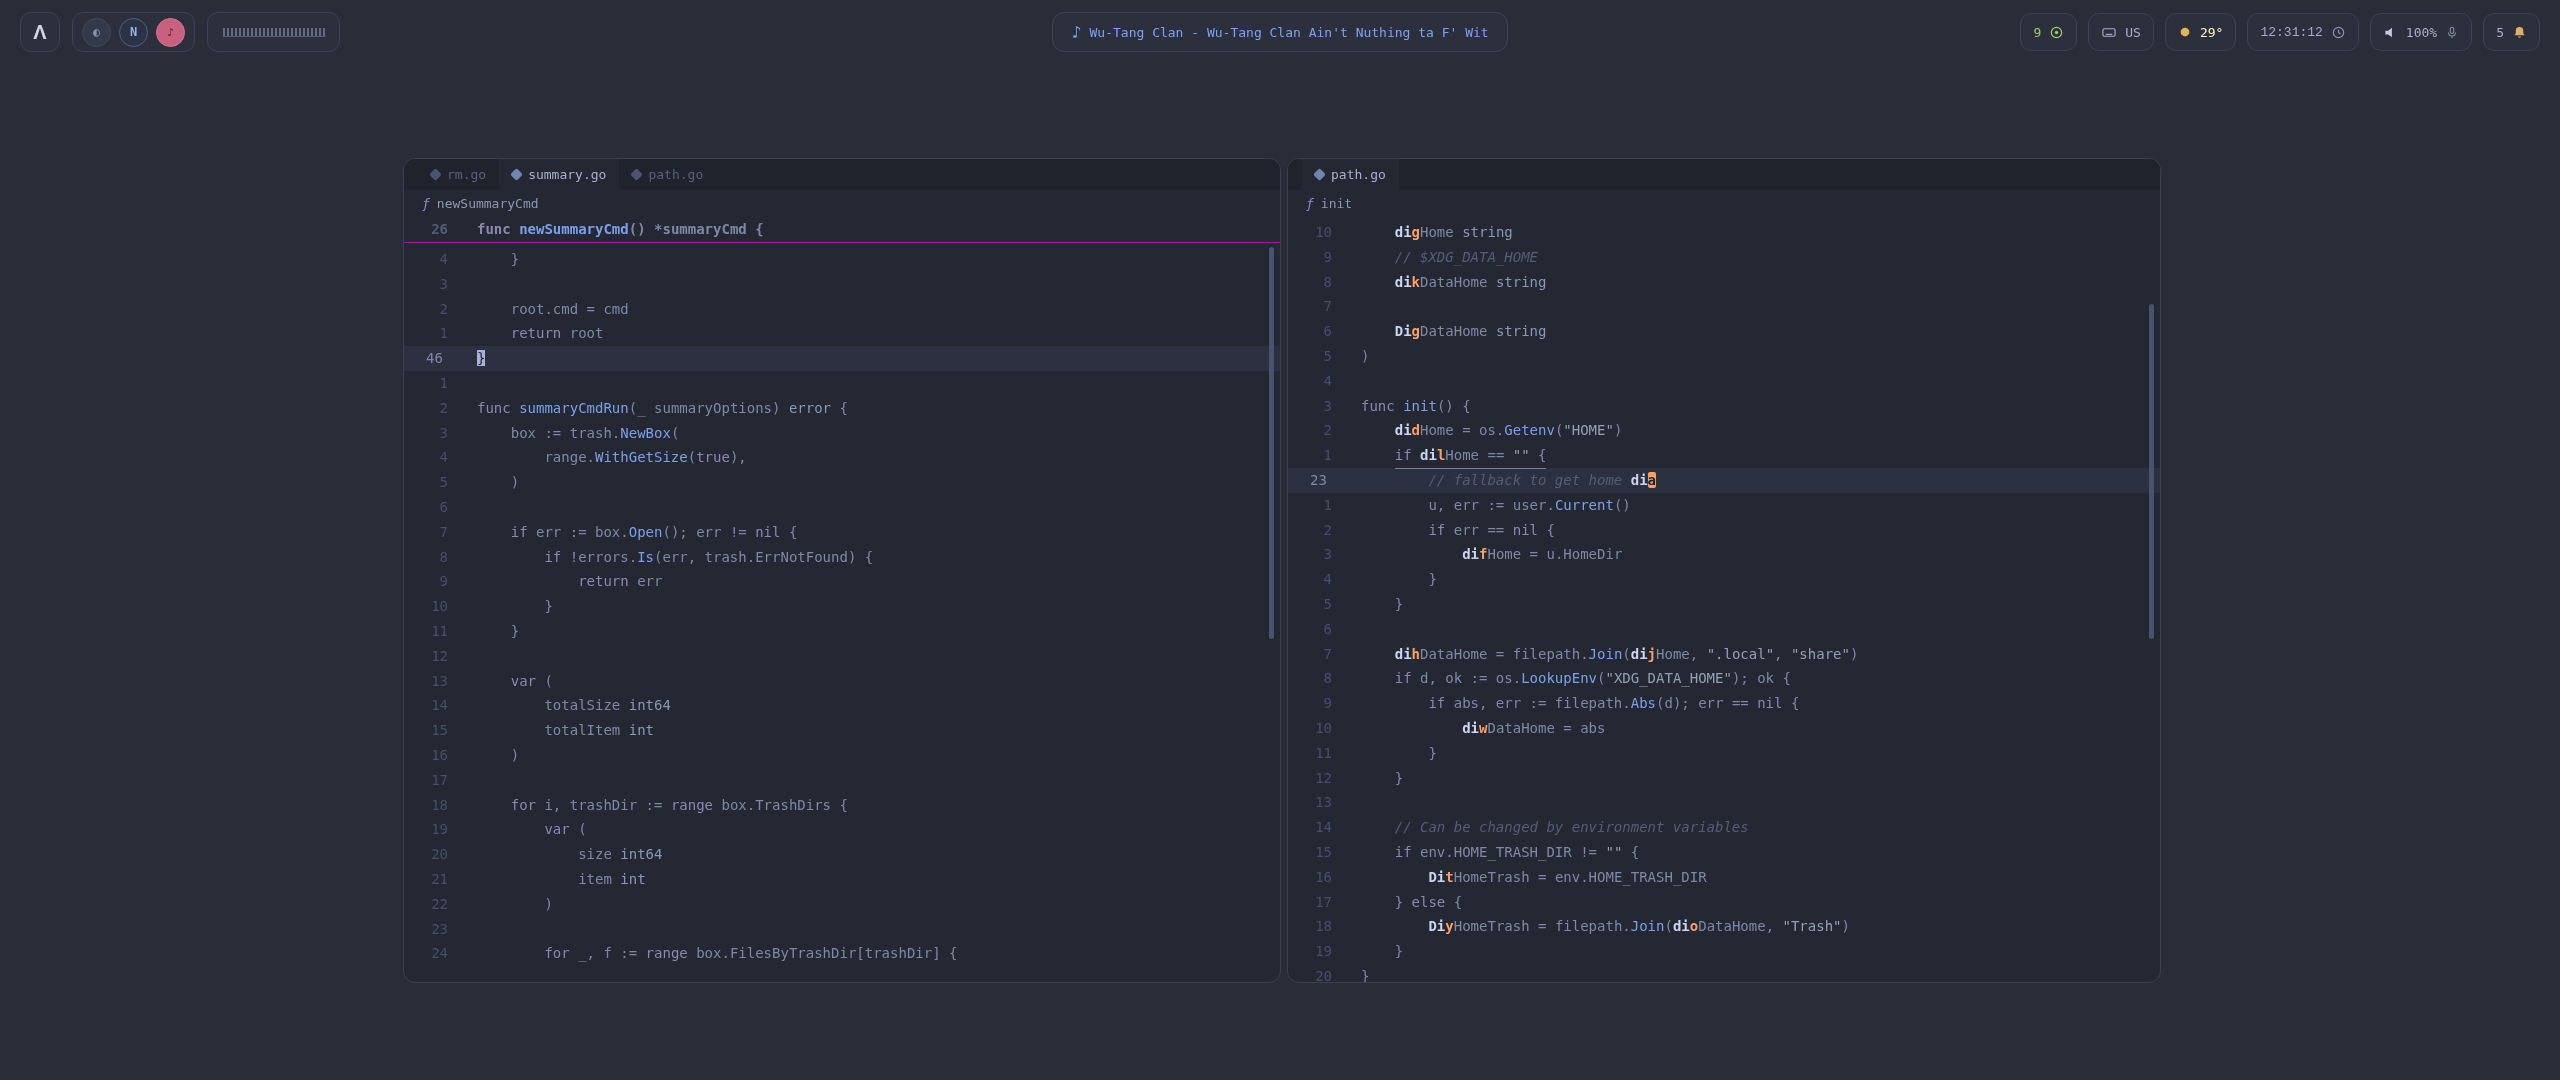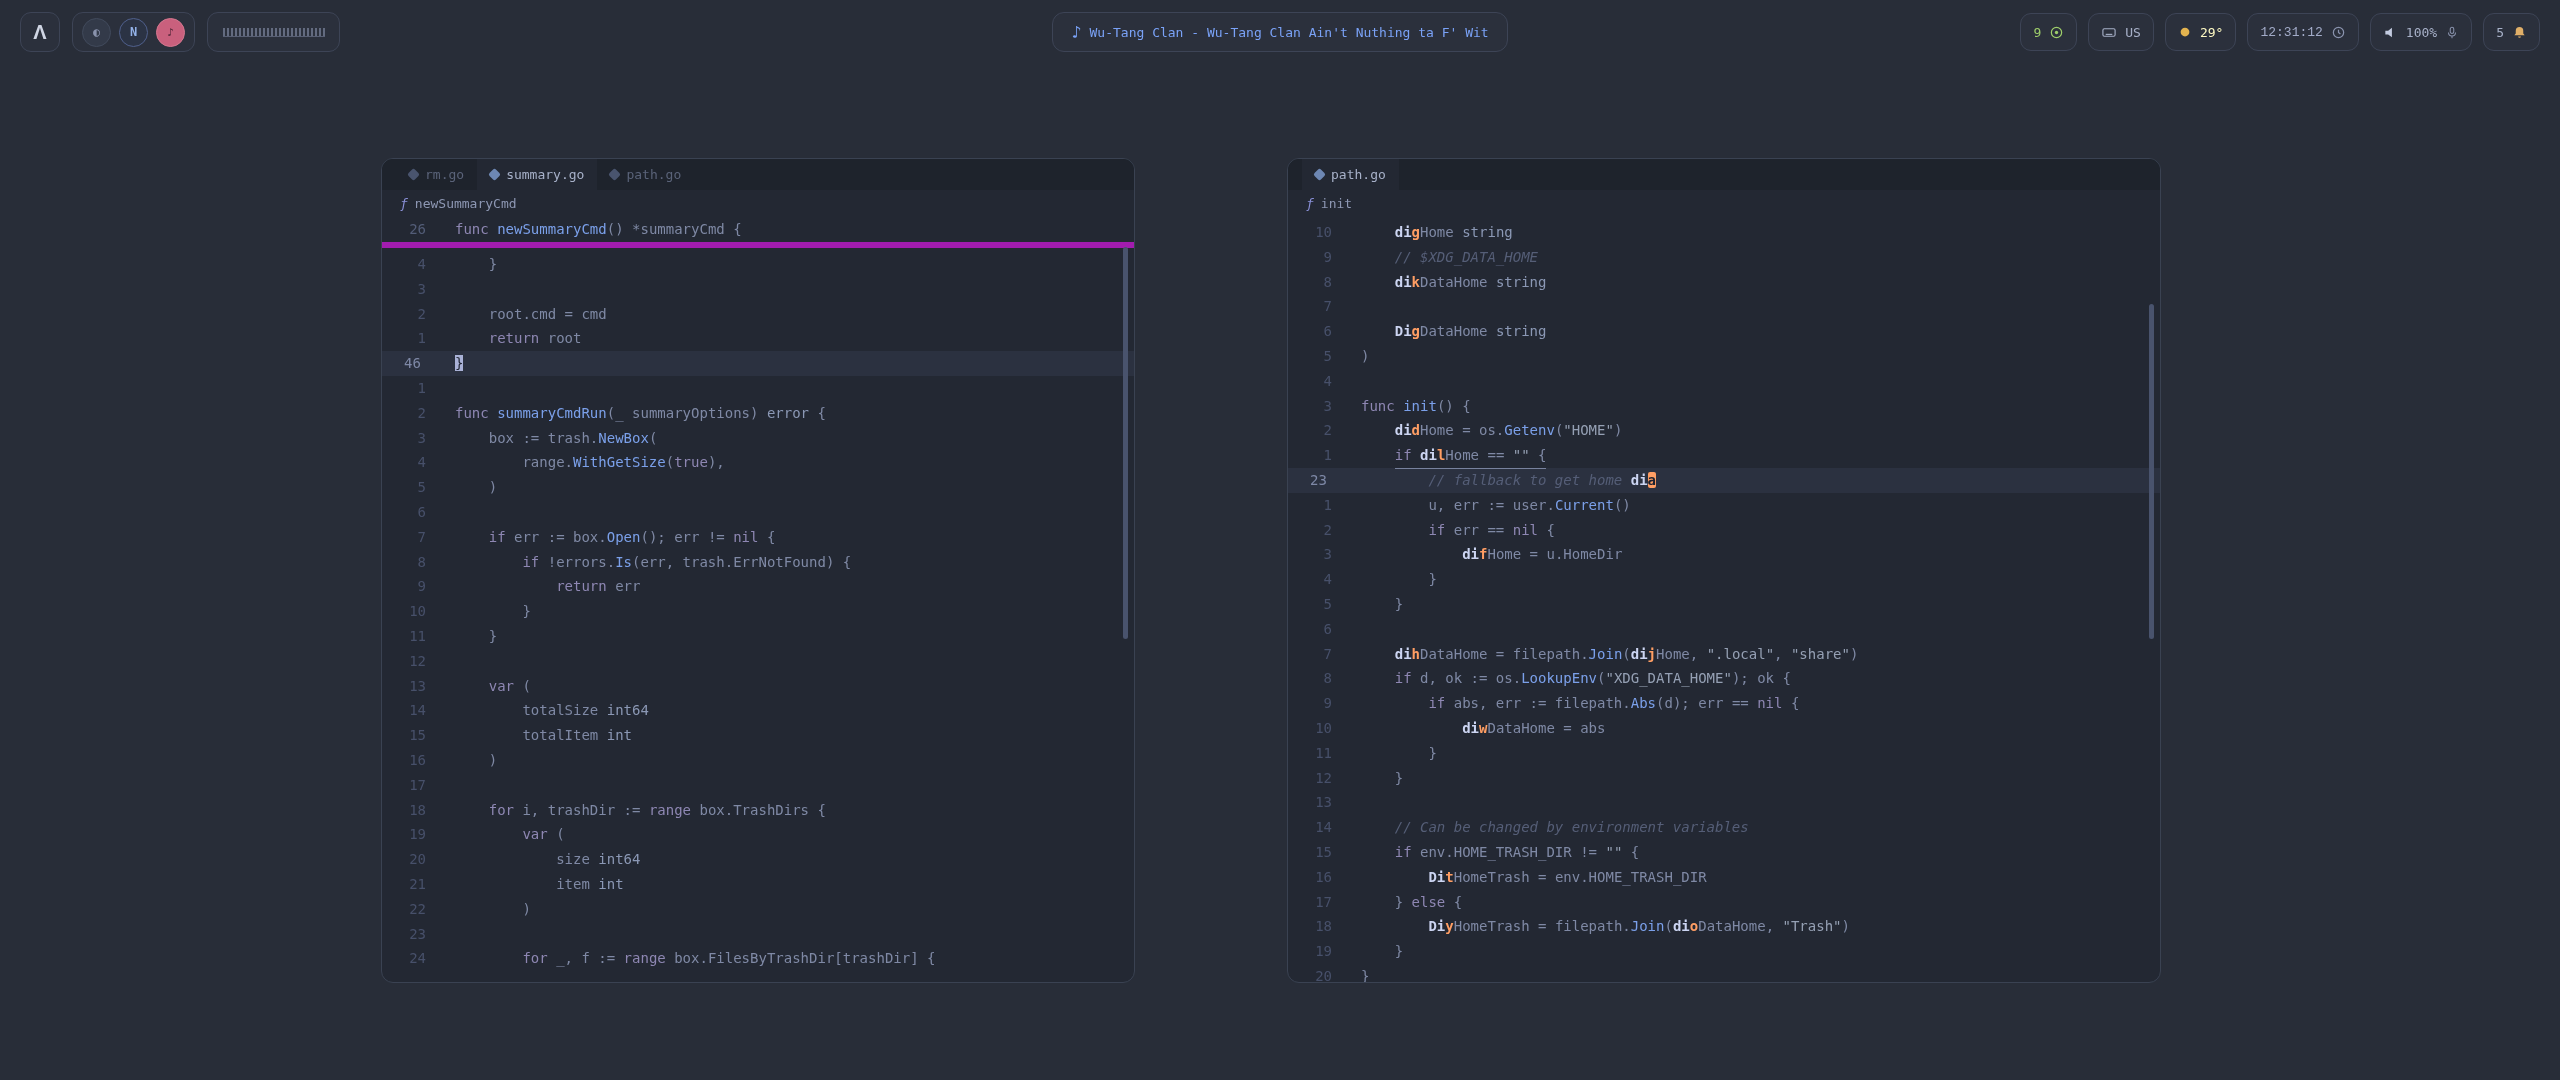--- a/index.html
+++ b/index.html
@@ -32,31 +32,31 @@
              border-bottom:1px solid #596075;}
   .music{padding:0 18px;color:var(--accent);height:40px;border-radius:12px;}
   .music-icon{font-size:17px;}
   .mod-updates{color:var(--green);}
   .mod-weather{color:#fef9c3;align-items:center;}
   .mod-clock{color:#a2abc8;font-family:Liberation Mono, monospace;}
   .icon{display:inline-flex;align-items:center;}
   
   .pane{position:absolute;top:158px;height:825px;background:var(--ebg);
         border:1px solid var(--border);border-radius:12px;overflow:hidden;box-sizing:border-box;}
-  #pane-left{left:381px;width:754px;}
+  #pane-left{left:403px;width:878px;}
   #pane-right{left:1287px;width:874px;}
   .tabbar{height:31px;background:var(--tabbg);display:flex;align-items:stretch;padding-left:14px;}
   .tab{display:flex;align-items:center;gap:7px;padding:0 13px;font-size:13px;color:#5a6379;cursor:pointer;}
   .tab.active{background:var(--ebg);color:#a7b1c9;}
   .go-icon{width:9px;height:9px;background:#49546e;border-radius:2px;transform:rotate(45deg);flex:none;}
   .tab.active .go-icon{background:#6d87b3;}
   .breadcrumb{height:26px;display:flex;align-items:center;gap:7px;padding-left:18px;
               font-size:13px;color:#8d97b3;background:var(--ebg);}
   .bc-icon{color:#8a90d8;font-size:13px;font-style:italic;}
-  .context{border-bottom:6px solid #a21caf;}
+  .context{border-bottom:1px solid #a21caf;font-weight:bold;}
   .context .row{height:26px;line-height:26px;}
   .context .ln{color:#535d78;}
   .code{padding-top:4px;}
   .row{display:flex;height:24.8px;line-height:24.8px;font-size:14px;white-space:pre;}
   .ln{flex:0 0 44px;text-align:right;color:var(--ln);box-sizing:border-box;}
   .lncur{text-align:left;padding-left:22px;color:var(--lncur);}
   .codetext{margin-left:29px;color:var(--plain);}
   .row.current{background:var(--cline);}
   .sg-p{color:var(--plain);} .sg-k{color:var(--kw);} .sg-f{color:var(--fn);}
   .sg-c{color:var(--cm);font-style:italic;} .sg-s{color:var(--str);} .sg-t{color:var(--typ);}

